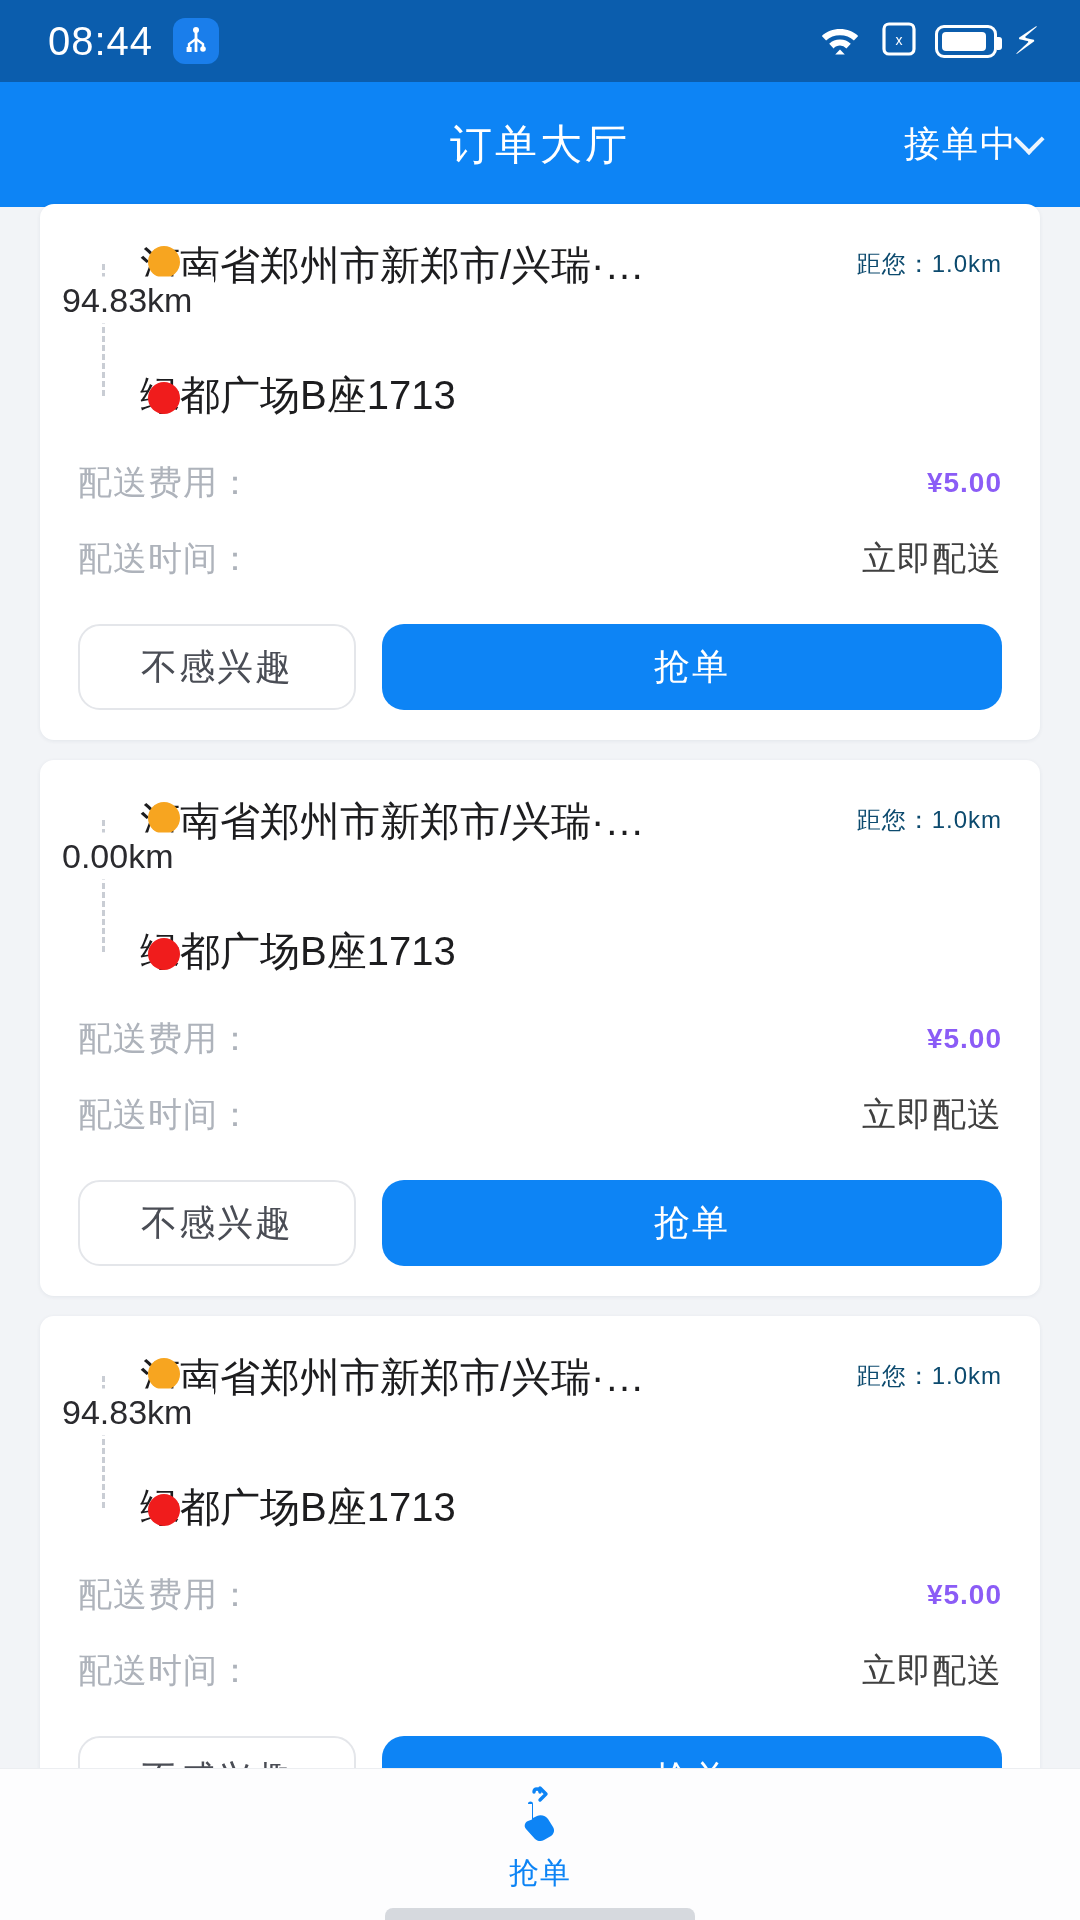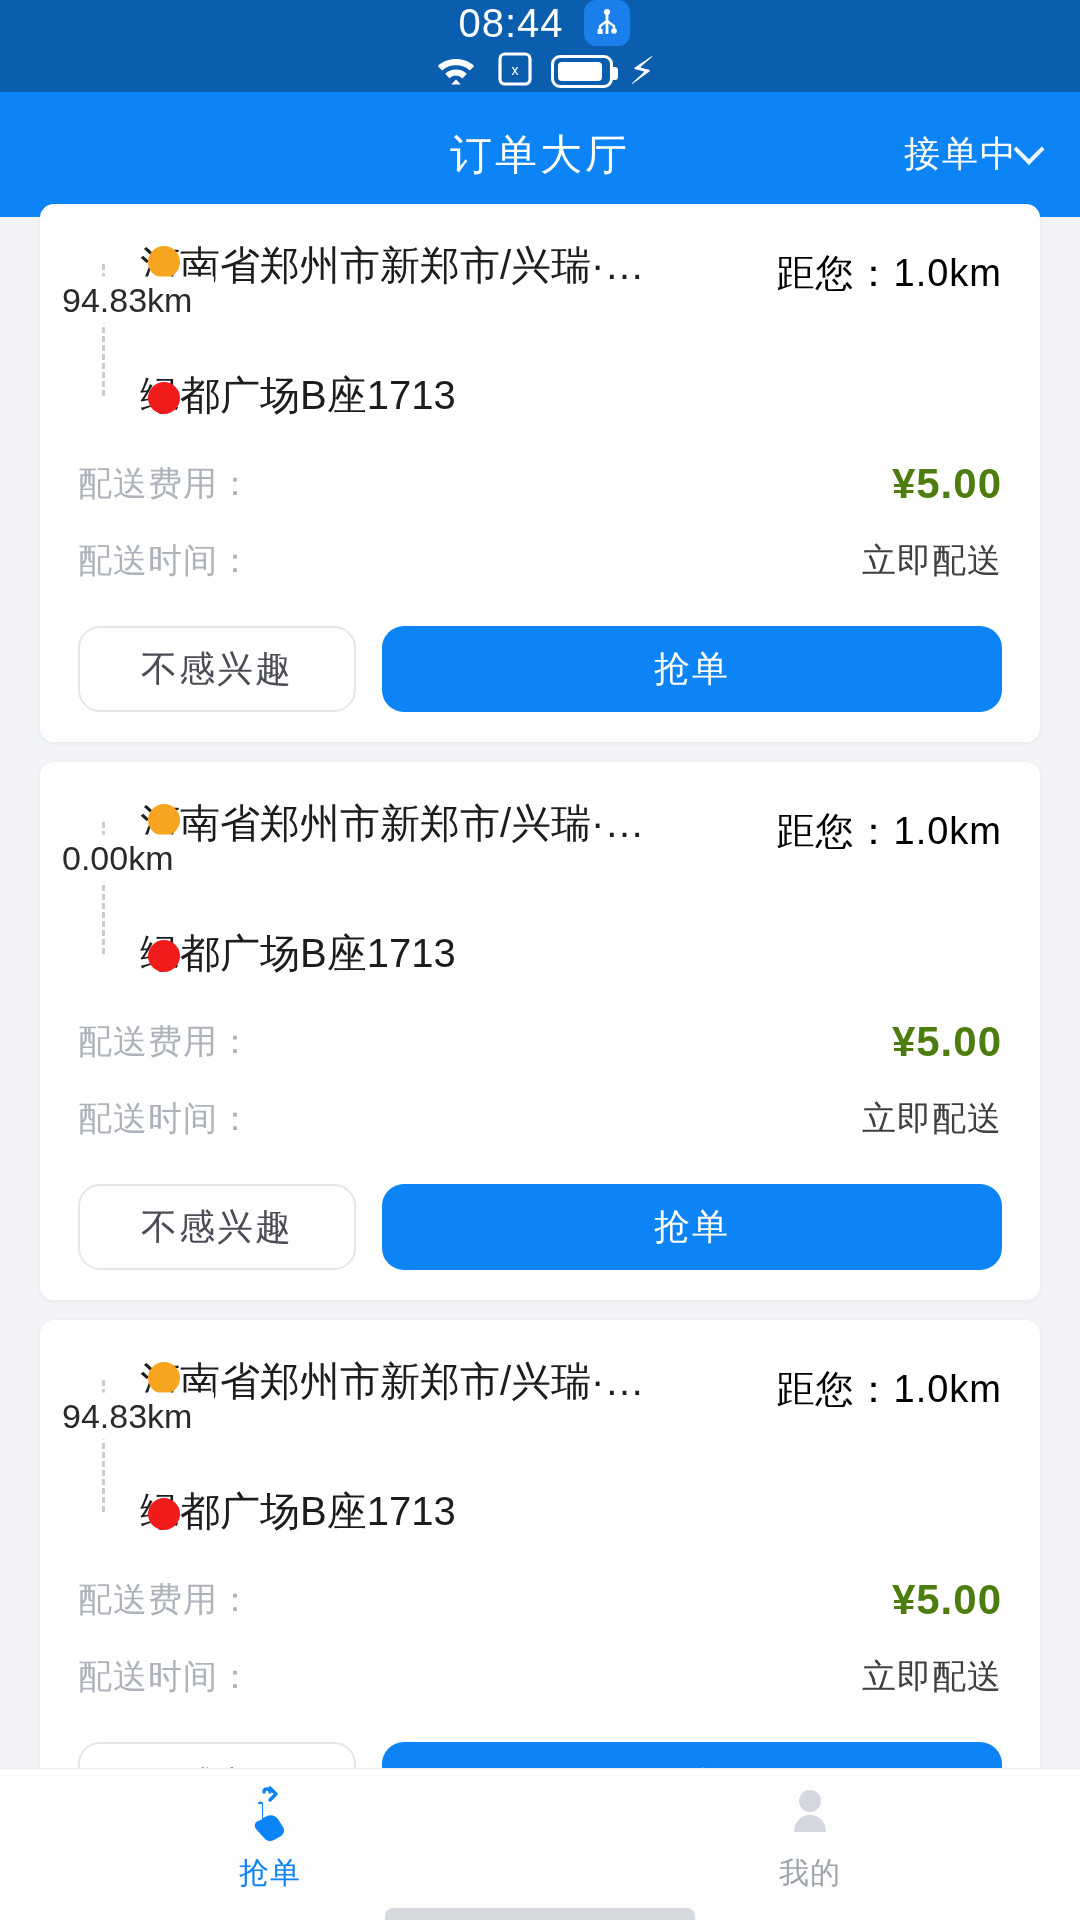--- a/index.html
+++ b/index.html
@@ -6,24 +6,23 @@
   html, body {
     width:1080px; height:1920px;
     background:#F2F4F7;
     font-family:"Liberation Sans","DejaVu Sans",sans-serif;
     overflow:hidden;
   }
   .phone { position:relative; width:1080px; height:1920px; overflow:hidden; background:#F2F4F7; }
 
   
   .statusbar {
-    height:92px; background:#0B5DAD; color:#FFFFFF;
+    height:82px; background:#0B5DAD; color:#FFFFFF;
     display:flex; align-items:center; justify-content:space-between;
     padding:0 40px 0 48px;
-    flex-direction:column;
   }
   .sb-left { display:flex; align-items:center; gap:20px; }
   .sb-time { font-size:40px; letter-spacing:1px; font-weight:400; }
   .usb-badge {
     width:46px; height:46px; border-radius:12px; background:#1A7EEB;
     display:flex; align-items:center; justify-content:center;
   }
   .sb-right { display:flex; align-items:center; gap:18px; }
   .battery {
     width:62px; height:33px; border:3px solid #FFFFFF; border-radius:9px;
@@ -74,38 +73,38 @@
   .dot { position:absolute; left:8px; width:32px; height:32px; border-radius:50%; }
   .dot-start { background:#F7A520; top:16px; }
   .dot-end   { background:#F01C1C; bottom:16px; }
   .addr {
     font-size:40px; color:#1D1D1F; line-height:1.2;
     white-space:nowrap; overflow:hidden; text-overflow:ellipsis;
     max-width:600px;
   }
   .near {
     position:absolute; right:0; top:18px;
-    font-size:38px; color:#000000; letter-spacing:1px; white-space:nowrap;
+    font-size:24px; color:#0c4a6e; letter-spacing:1px; white-space:nowrap;
   }
   .route-pickup { position:relative; height:70px; display:flex; align-items:center; }
   .route-drop   { position:relative; height:70px; display:flex; align-items:center; margin-top:60px; }
   .trip-dist {
     position:absolute; left:-100px; top:50%; transform:translateY(-50%);
     font-size:34px; color:#2A2A2E; white-space:nowrap; background:#FFFFFF;
     padding:4px 22px;
   }
   .trip-dist-wrap { position:relative; height:0; }
 
   
   .inforow {
     display:flex; align-items:center; justify-content:space-between;
     margin-top:30px;
   }
   .info-label { font-size:34px; color:#AEB3BB; letter-spacing:1px; }
-  .info-fee   { font-size:42px; color:#4d7c0f; font-weight:600; letter-spacing:1px; }
+  .info-fee   { font-size:28px; color:#8b5cf6; font-weight:600; letter-spacing:1px; }
   .info-val   { font-size:34px; color:#404040; letter-spacing:1px; }
 
   
   .btnrow { display:flex; gap:26px; margin-top:42px; }
   .btn {
     height:86px; border-radius:22px;
     display:flex; align-items:center; justify-content:center;
     font-size:36px; letter-spacing:2px; cursor:pointer;
   }
   .btn-ghost { flex:0 0 278px; background:#FFFFFF; border:2px solid #E4E6EA; color:#4A4D55; }
@@ -290,26 +289,17 @@
         <svg width="52" height="60" viewBox="0 0 52 60">
           <path d="M20 8c0-4 6-4 6 0" stroke="#0D84F5" stroke-width="3.4" fill="none" stroke-linecap="round"></path>
           <path d="M26 4l6 6-6 6" stroke="#0D84F5" stroke-width="3.4" fill="none" stroke-linecap="round" stroke-linejoin="round"></path>
           <path d="M14 20c0-3.2 5-3.2 5 0v14l4-2c4-2 9 0 11 3l5 8c2 3 1 7-2 9l-7 4c-3 2-7 1-9-1l-9-10c-2.5-3-1-7 2-8l4-1.5V20z" fill="#0D84F5"></path>
         </svg>
       </span>
       <span class="tab-label">抢单</span>
     </div>
 
 
-    <div class="tab">
-      <span class="tab-icon">
-        <svg width="52" height="60" viewBox="0 0 52 60">
-          <circle cx="26" cy="17" r="11" fill="#D4D7DD"></circle>
-          <path d="M26 31c10 0 16 8 16 17H10c0-9 6-17 16-17z" fill="#D4D7DD"></path>
-        </svg>
-      </span>
-      <span class="tab-label">我的</span>
-    </div>
 
     <div class="home-indicator"></div>
   </div>
 
 </div>
 
 </body></html>

